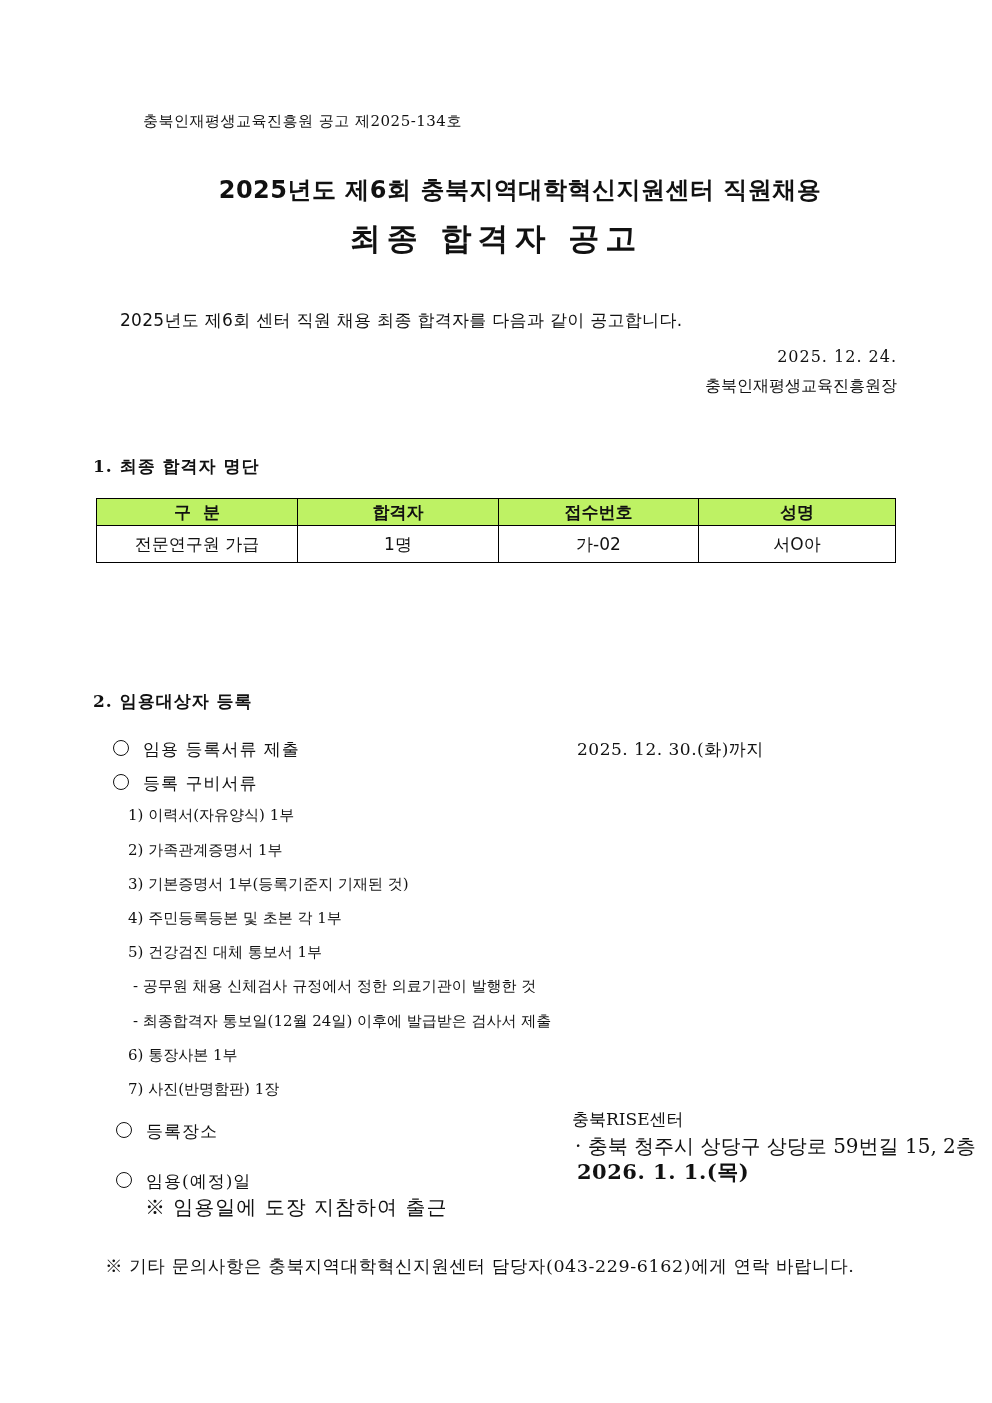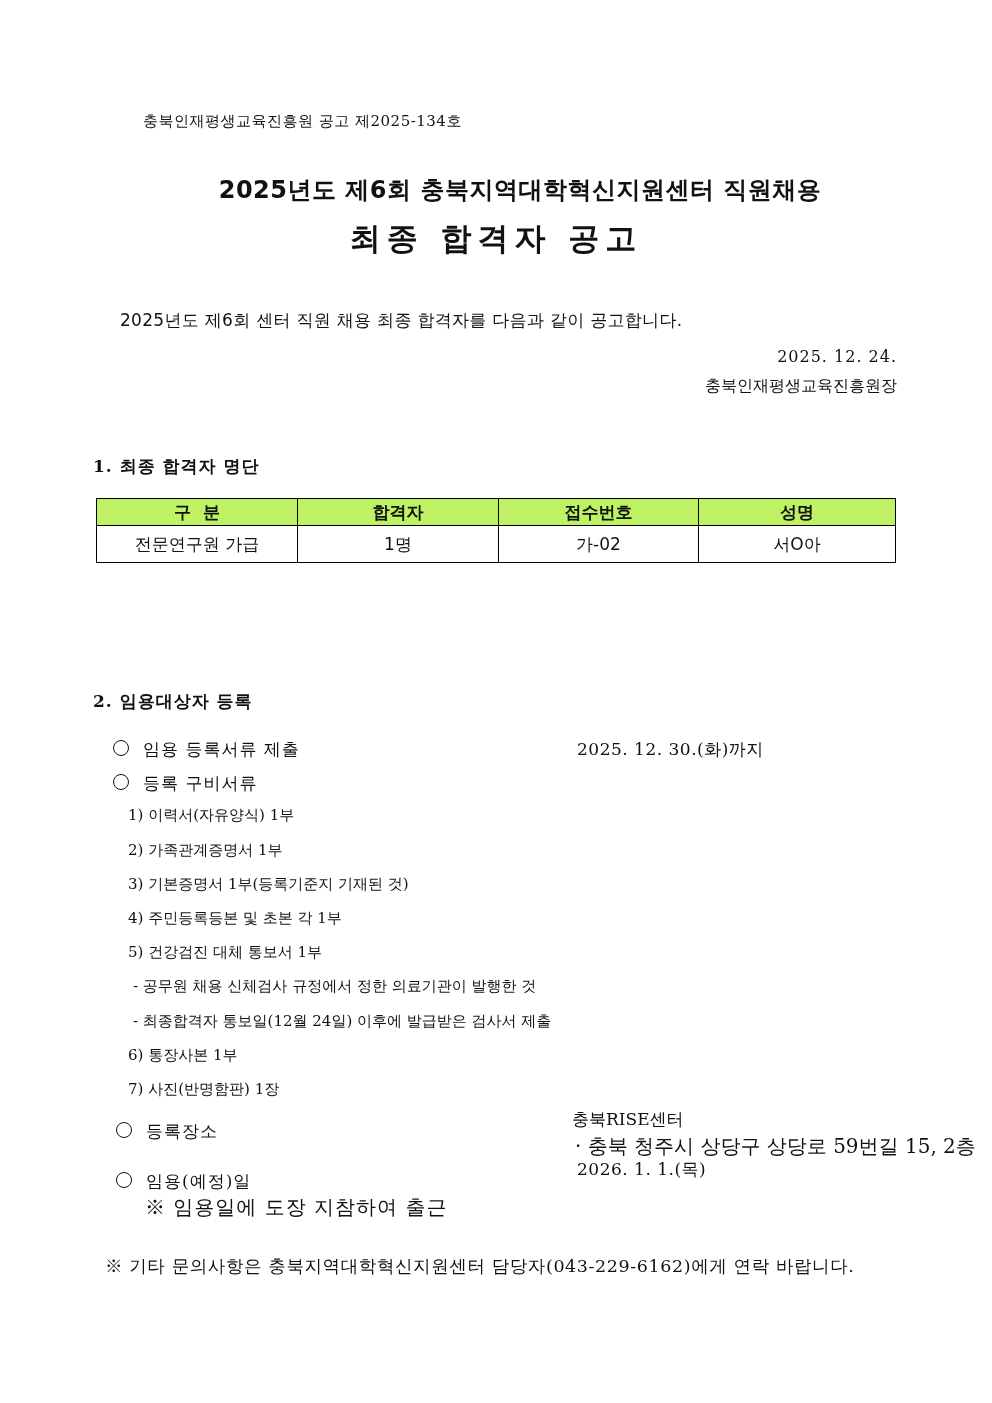--- a/index.html
+++ b/index.html
@@ -34,21 +34,21 @@
   .item { font-size: 15px; left: 128px; }
   .sub { font-size: 15px; left: 133px; }
   .i1 { top: 806px; } .i2 { top: 841px; } .i3 { top: 875px; } .i4 { top: 909px; } .i5 { top: 943px; }
   .s1 { top: 977px; } .s2 { top: 1012px; }
   .i6 { top: 1046px; } .i7 { top: 1080px; }
 
   .b3 { left: 116px; top: 1120px; }
   .b3v1 { left: 572px; top: 1108px; font-size: 17px; }
   .b3v2 { left: 575px; top: 1133px; font-size: 20px; }
   .b4 { left: 116px; top: 1158px; margin-top: 12px; }
-  .b4v { left: 577px; top: 1158px; font-size: 17px; letter-spacing: 0.5px; }
+  .b4v { left: 577px; top: 1158px; font-size: 21px; letter-spacing: 0.5px; font-weight: bold; }
   .note { left: 145px; top: 1194px; font-size: 20px; letter-spacing: 1px; }
   .footer { left: 105px; top: 1254px; font-size: 17.5px; letter-spacing: 0.6px; }
 </style>
 </head>
 <body>
 
 <div class="abs serif notice-no">충북인재평생교육진흥원 공고 제2025-134호</div>
 <div class="abs sans title1">2025년도 제6회 충북지역대학혁신지원센터 직원채용</div>
 <div class="abs serif title2">최종 합격자 공고</div>
 <div class="abs sans intro">2025년도 제6회 센터 직원 채용 최종 합격자를 다음과 같이 공고합니다.</div>

